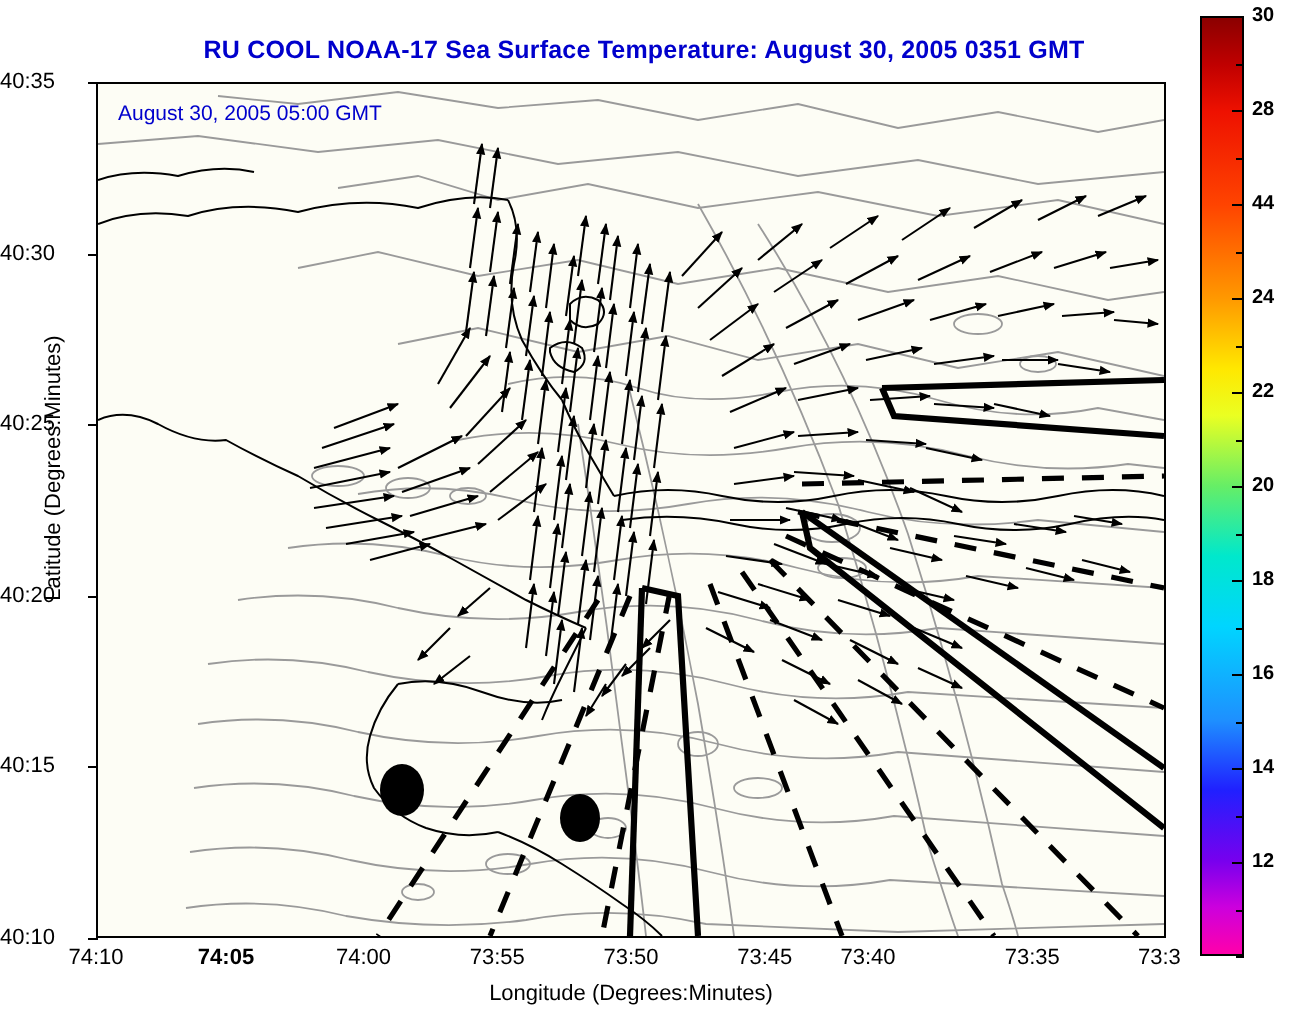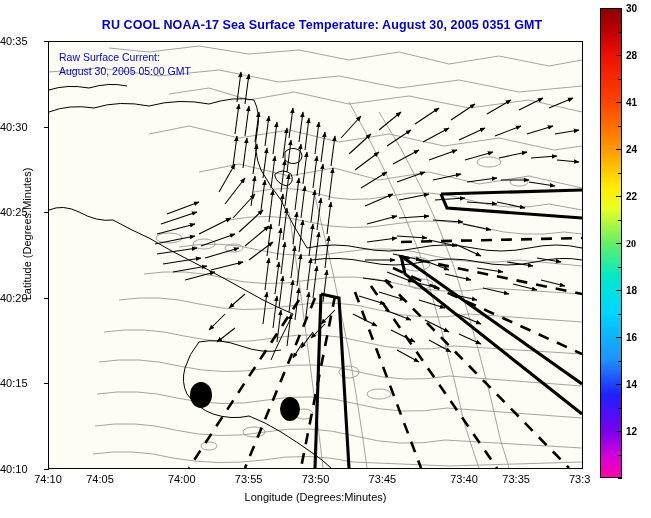--- a/index.html
+++ b/index.html
@@ -436,21 +436,20 @@
         <path d="M250,258 L140,426"></path>
       </g>
 
       <g fill="#000000">
         <ellipse cx="152" cy="353" rx="11" ry="13"></ellipse>
         <ellipse cx="241" cy="367" rx="10" ry="12"></ellipse>
       </g>
     </svg>
 
     <div id="annot">
-      <div>Raw Surface Current:</div>
       <div>August 30, 2005 05:00 GMT</div>
     </div>
 
   </div>
 
   <div id="yticks">
       <div class="ytick" style="top: 428px;">40:10</div>
       <div style="position: absolute; left: 44px; width: 5px; height: 1px; background: rgb(0, 0, 0); top: 428px;"></div>
       <div class="ytick" style="top: 342.4px;">40:15</div>
       <div style="position: absolute; left: 44px; width: 5px; height: 1px; background: rgb(0, 0, 0); top: 342.4px;"></div>
@@ -458,26 +457,26 @@
       <div style="position: absolute; left: 44px; width: 5px; height: 1px; background: rgb(0, 0, 0); top: 256.8px;"></div>
       <div class="ytick" style="top: 171.2px;">40:25</div>
       <div style="position: absolute; left: 44px; width: 5px; height: 1px; background: rgb(0, 0, 0); top: 171.2px;"></div>
       <div class="ytick" style="top: 85.6px;">40:30</div>
       <div style="position: absolute; left: 44px; width: 5px; height: 1px; background: rgb(0, 0, 0); top: 85.6px;"></div>
       <div class="ytick" style="top: 0px;">40:35</div>
       <div style="position: absolute; left: 44px; width: 5px; height: 1px; background: rgb(0, 0, 0); top: 0px;"></div>
     </div>
   <div id="xticks">
       <div class="xtick" style="left: 0px;">74:10</div>
-      <div class="xtick" style="left: 52px;">74:05</div>
+      <div class="xtick" style="left: 65px; font-weight: bold;">74:05</div>
       <div class="xtick" style="left: 133.75px;">74:00</div>
       <div class="xtick" style="left: 200.625px;">73:55</div>
       <div class="xtick" style="left: 267.5px;">73:50</div>
       <div class="xtick" style="left: 334.375px;">73:45</div>
-      <div class="xtick" style="left: 416px;">73:40</div>
+      <div class="xtick" style="left: 386px;">73:40</div>
       <div class="xtick" style="left: 468.125px;">73:35</div>
       <div class="xtick" style="left: 535px; text-align: left; margin-left: -14px;">73:3</div>
     </div>
 
   <div id="xlabel">Longitude (Degrees:Minutes)</div>
   <div id="ylabel">Latitude (Degrees:Minutes)</div>
 
   <div id="colorbar">
     <div id="cbgrad" style="background: linear-gradient(rgb(139, 0, 0) 0%, rgb(192, 0, 0) 5%, rgb(238, 17, 0) 10%, rgb(255, 68, 0) 20%, rgb(255, 153, 0) 30%, rgb(255, 232, 0) 37.5%, rgb(234, 255, 34) 42.5%, rgb(102, 238, 102) 50%, rgb(0, 232, 204) 57.5%, rgb(0, 213, 255) 65%, rgb(30, 144, 255) 75%, rgb(32, 32, 255) 82.5%, rgb(119, 0, 238) 90%, rgb(204, 0, 221) 95%, rgb(255, 0, 170) 100%);"></div>
   </div>
@@ -505,26 +504,26 @@
       <div class="cbminor" style="top: 0px;"></div>
       <div class="cbtickmark" style="top: 423px;"></div>
       <div class="cbtick" style="top: 423px;">12</div>
       <div class="cbtickmark" style="top: 376px;"></div>
       <div class="cbtick" style="top: 376px;">14</div>
       <div class="cbtickmark" style="top: 329px;"></div>
       <div class="cbtick" style="top: 329px;">16</div>
       <div class="cbtickmark" style="top: 282px;"></div>
       <div class="cbtick" style="top: 282px;">18</div>
       <div class="cbtickmark" style="top: 235px;"></div>
-      <div class="cbtick" style="top: 235px; font-family: Liberation Serif, serif;">20</div>
+      <div class="cbtick" style="top: 235px;">20</div>
       <div class="cbtickmark" style="top: 188px;"></div>
       <div class="cbtick" style="top: 188px;">22</div>
       <div class="cbtickmark" style="top: 141px;"></div>
       <div class="cbtick" style="top: 141px;">24</div>
       <div class="cbtickmark" style="top: 94px;"></div>
-      <div class="cbtick" style="top: 94px;">41</div>
+      <div class="cbtick" style="top: 94px;">44</div>
       <div class="cbtickmark" style="top: 47px;"></div>
       <div class="cbtick" style="top: 47px;">28</div>
       <div class="cbtickmark" style="top: 0px;"></div>
       <div class="cbtick" style="top: 0px;">30</div>
     </div>
 
 </div>
 
 </body></html>

